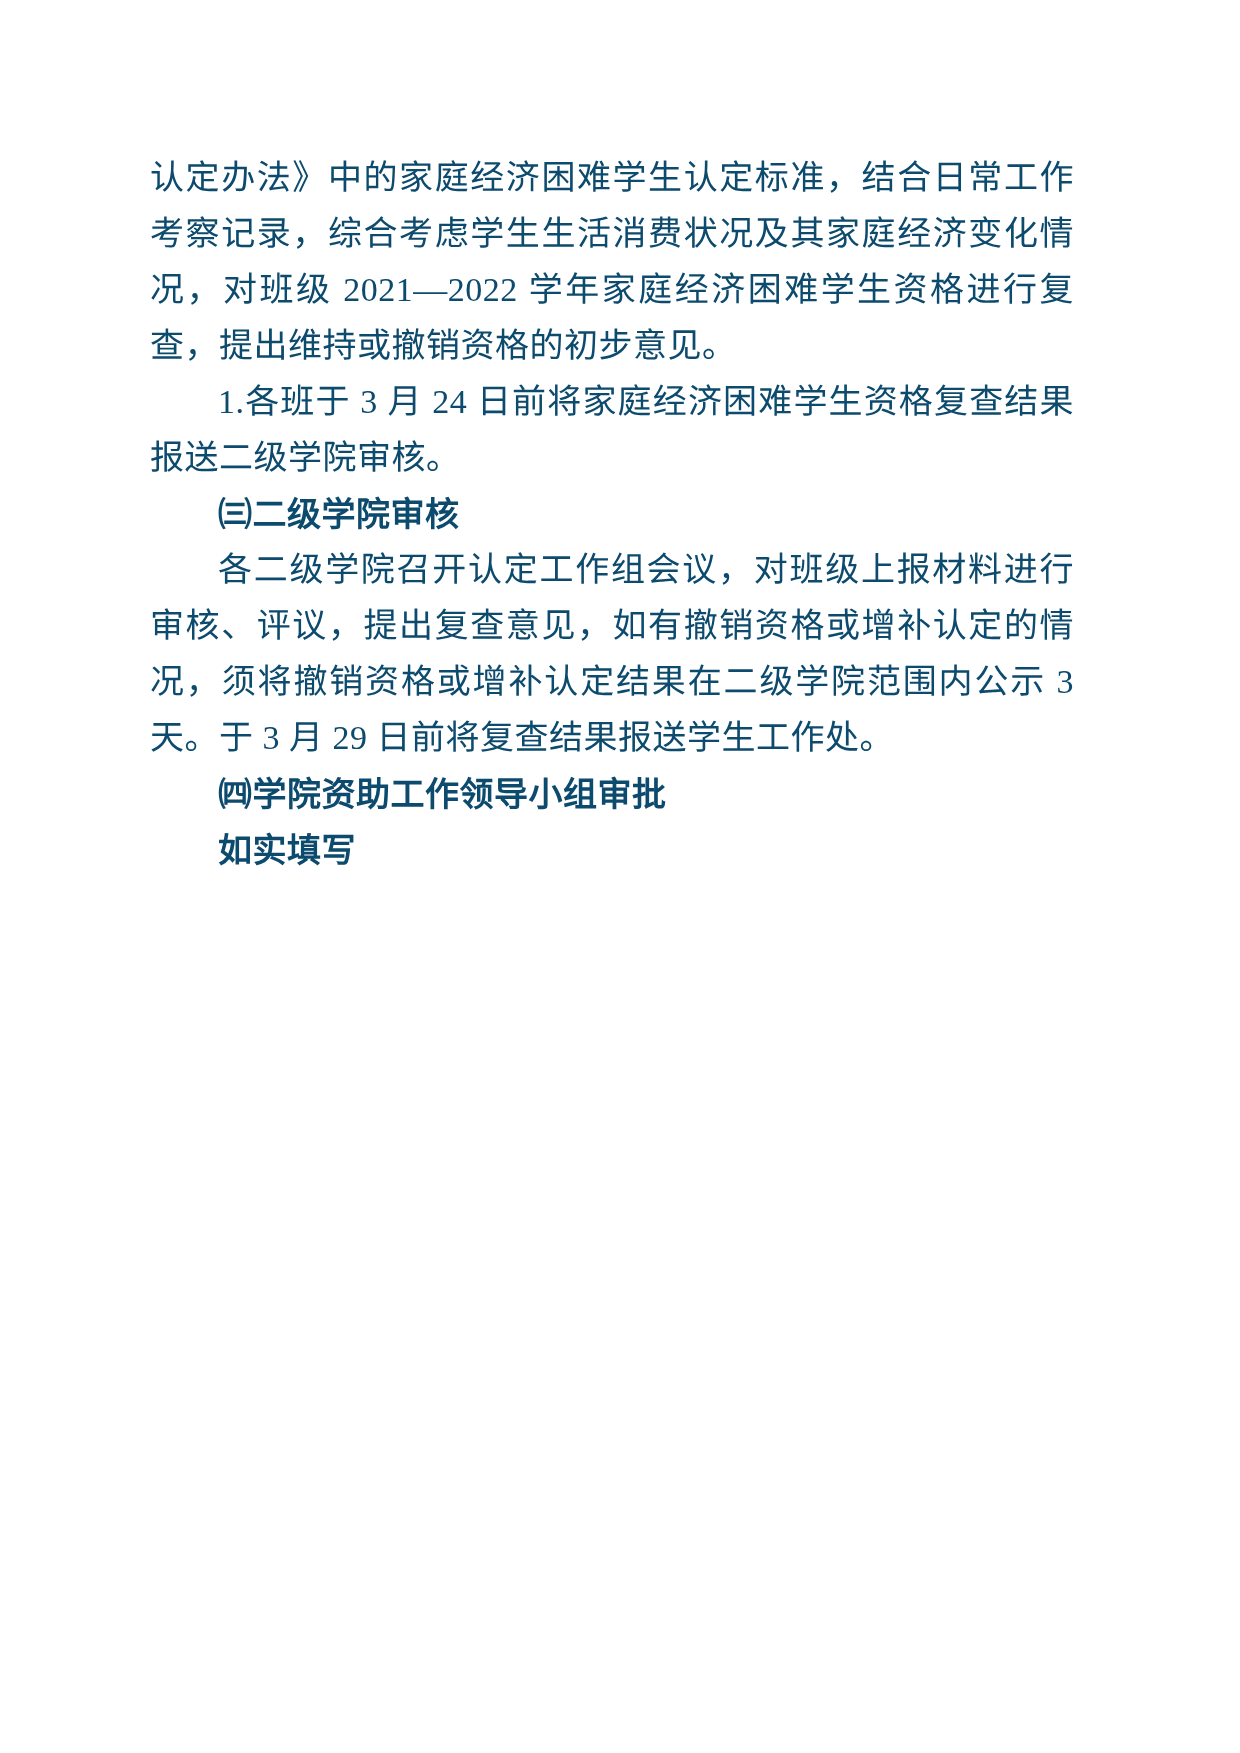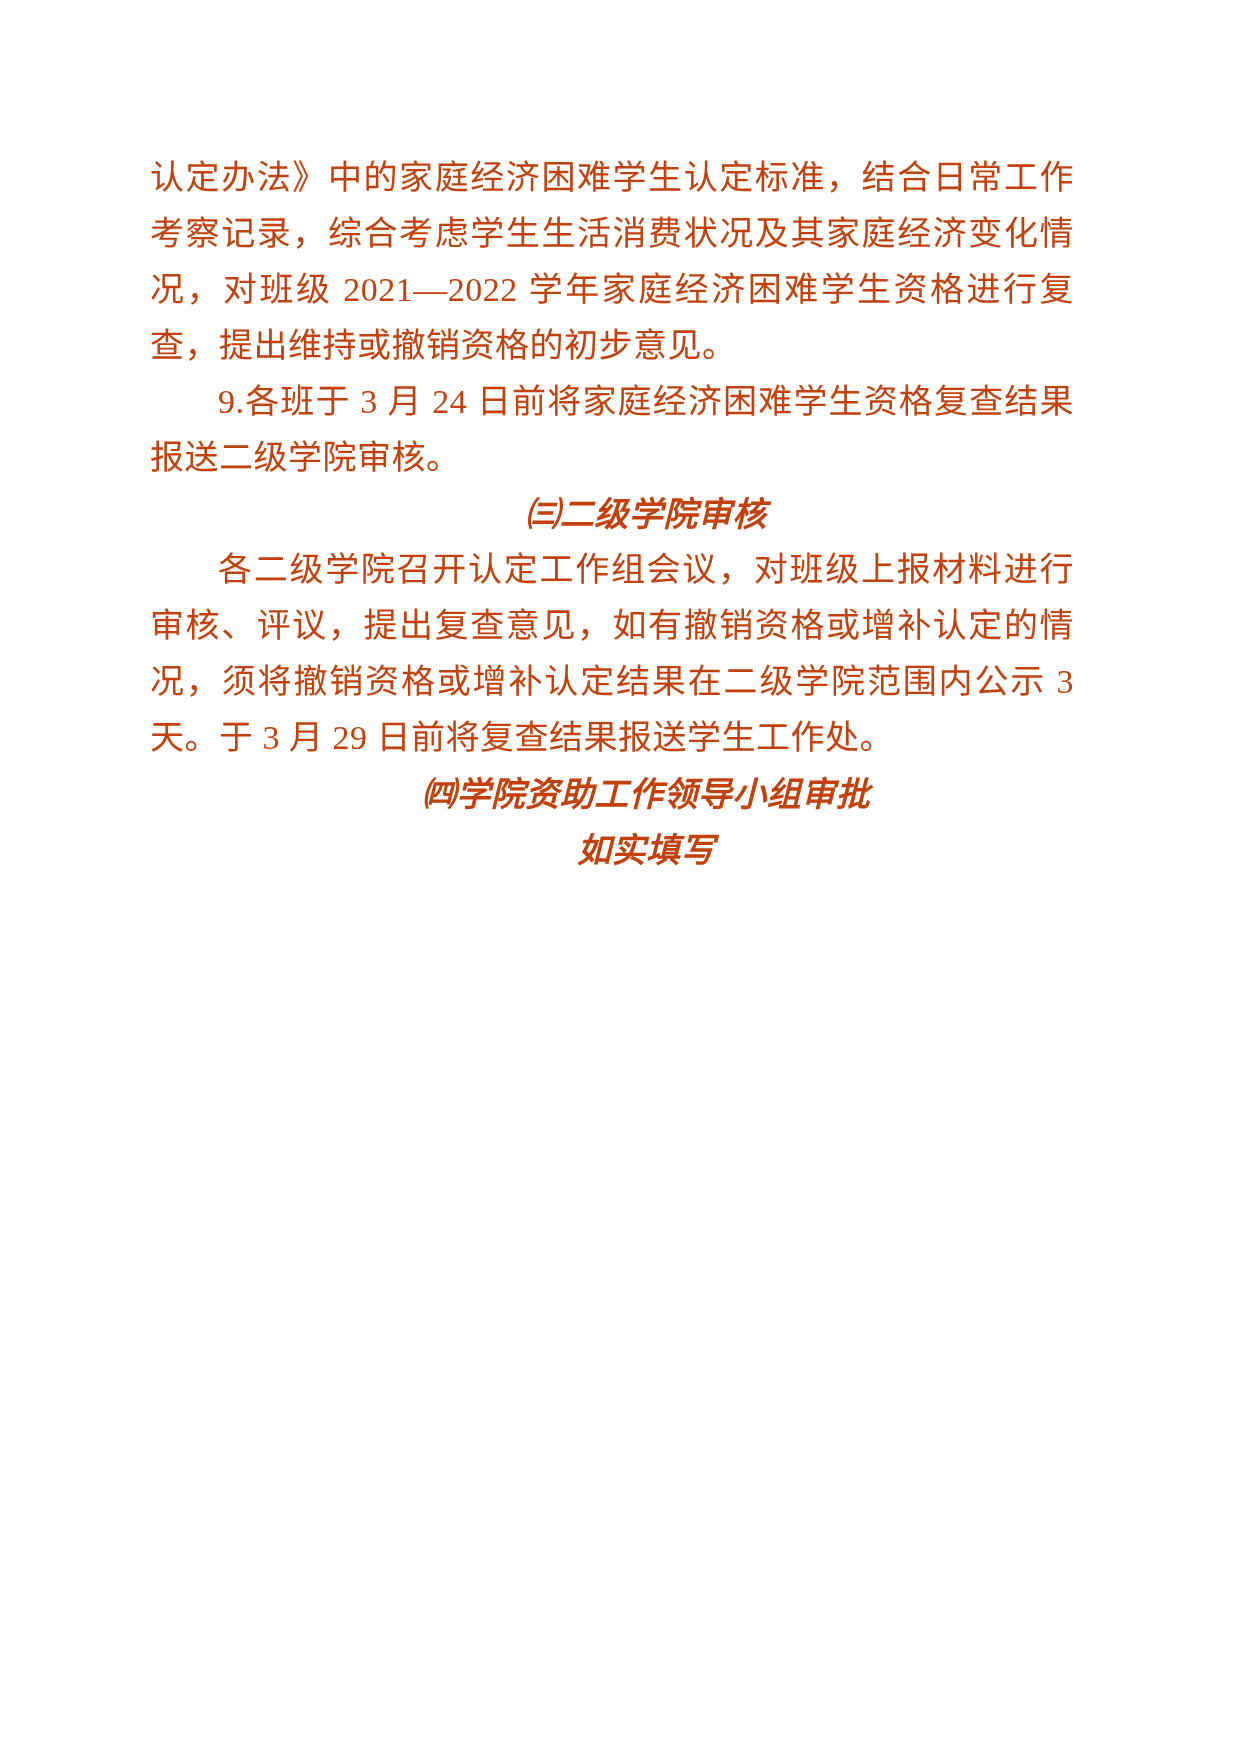--- a/index.html
+++ b/index.html
@@ -20,48 +20,47 @@
     left: 150px;
     top: 150px;
     width: 924px;
   }
   .para {
     margin: 0;
     padding: 0;
     font-family: "Liberation Serif", "DejaVu Serif", serif;
     font-size: 34px;
     line-height: 56px;
-    color: #c2410c;
+    color: #0c4a6e;
     text-align: justify;
     text-justify: inter-ideograph;
     text-indent: 68px;
     letter-spacing: 0.5px;
     word-break: break-all;
   }
   .para.no-indent {
     text-indent: 0;
   }
   .para.heading {
     font-family: "Liberation Sans", "DejaVu Sans", sans-serif;
     font-weight: 700;
-    text-align: center;
+    text-align: left;
     letter-spacing: 0.5px;
-    font-style: italic;
   }
 </style>
 </head>
 <body>
 
 <div class="doc-page">
   <div class="doc-content">
 
     <p class="para no-indent">认定办法》中的家庭经济困难学生认定标准，结合日常工作考察记录，综合考虑学生生活消费状况及其家庭经济变化情况，对班级 2021—2022 学年家庭经济困难学生资格进行复查，提出维持或撤销资格的初步意见。</p>
 
 
-    <p class="para">9.各班于 3 月 24 日前将家庭经济困难学生资格复查结果报送二级学院审核。</p>
+    <p class="para">1.各班于 3 月 24 日前将家庭经济困难学生资格复查结果报送二级学院审核。</p>
 
     <p class="para heading">㈢二级学院审核</p>
 
     <p class="para">各二级学院召开认定工作组会议，对班级上报材料进行审核、评议，提出复查意见，如有撤销资格或增补认定的情况，须将撤销资格或增补认定结果在二级学院范围内公示 3 天。于 3 月 29 日前将复查结果报送学生工作处。</p>
 
     <p class="para heading">㈣学院资助工作领导小组审批</p>
 
 
 
     <p class="para heading">如实填写</p>

